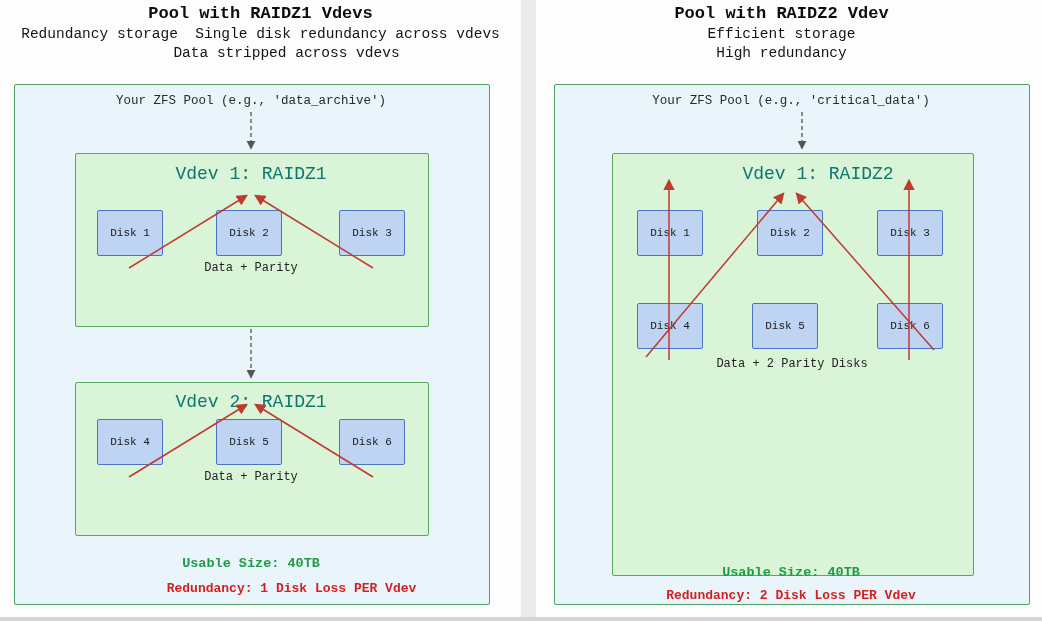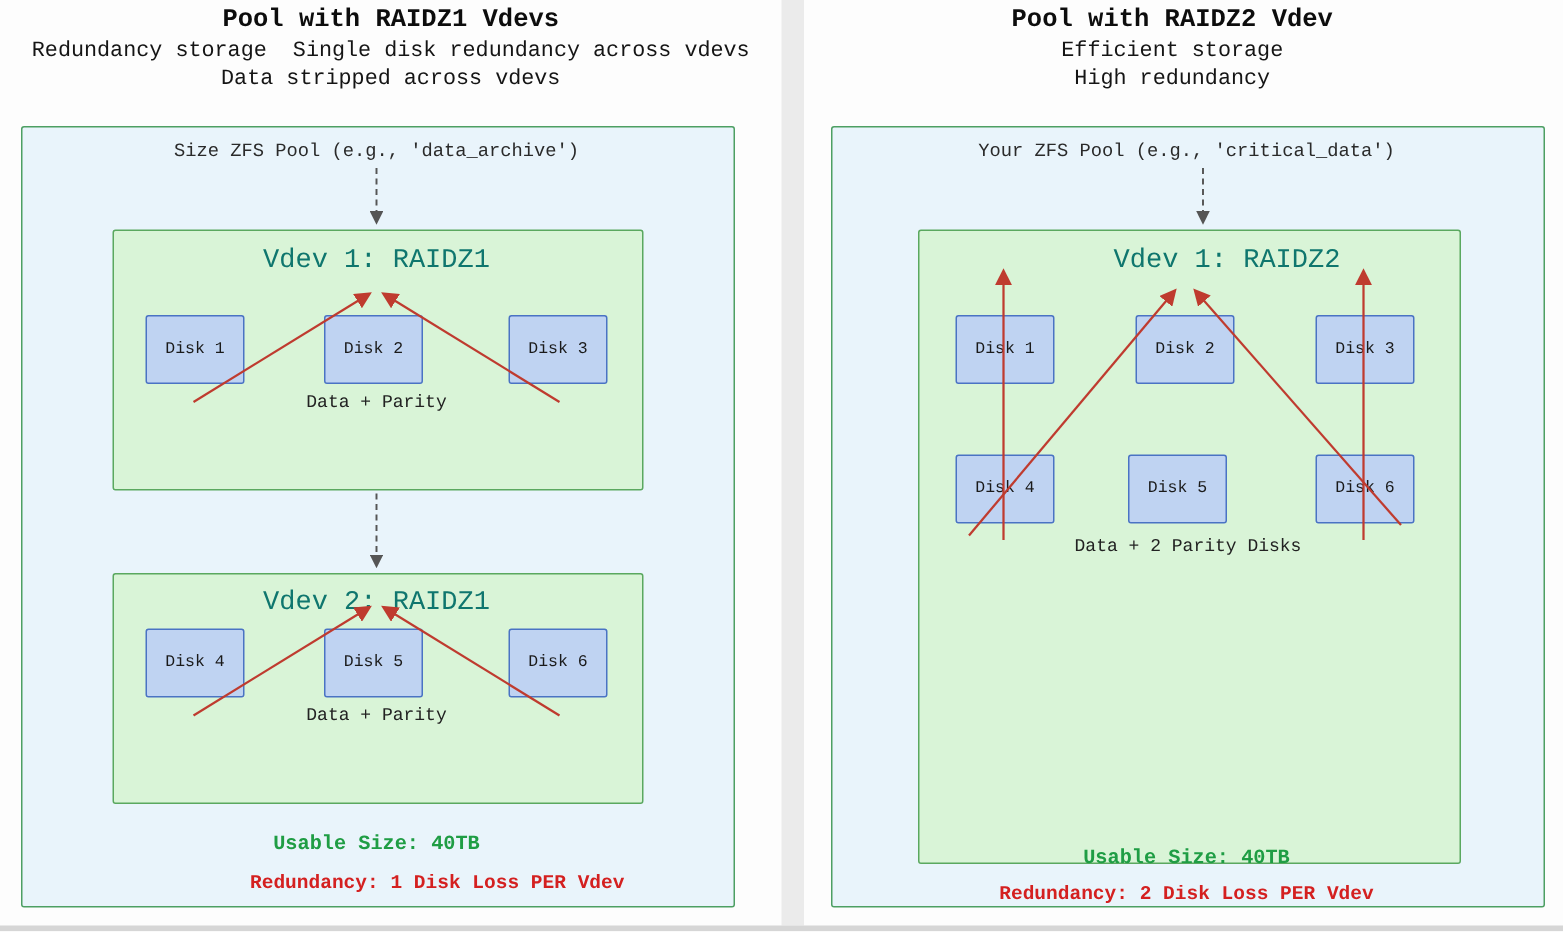--- a/index.html
+++ b/index.html
@@ -25,24 +25,24 @@
 </head>
 <body>
 
 <div class="page">
 
   <div class="abs divider" style="left:521px;top:0;width:15px;height:617px;"></div>
   <div class="abs bottom-band" style="left:0;bottom:0;width:1042px;height:4px;"></div>
 
   <div class="abs panel-title center" style="left:0;top:4px;width:521px;">Pool with RAIDZ1 Vdevs</div>
   <div class="abs panel-subtitle center" style="left:0;top:26px;width:521px;">Redundancy storage  Single disk redundancy across vdevs</div>
-  <div class="abs panel-subtitle center" style="left:0;top:45px;width:521px;">Data stripped across vdevs</div>
+  <div class="abs panel-subtitle center" style="left:0;top:45px;width:521px;padding-left:26px;">Data stripped across vdevs</div>
 
   <div class="abs pool-box" style="left:14px;top:84px;width:474px;height:519px;"></div>
-  <div class="abs pool-label center" style="left:14px;top:94px;width:474px;">Size ZFS Pool (e.g., 'data_archive')</div>
+  <div class="abs pool-label center" style="left:14px;top:94px;width:474px;">Your ZFS Pool (e.g., 'data_archive')</div>
 
   <div class="abs vdev-box" style="left:75px;top:153px;width:352px;height:172px;"></div>
   <div class="abs vdev-label center" style="left:75px;top:164px;width:352px;">Vdev 1: RAIDZ1</div>
   <div class="abs disk" style="left:97px;top:210px;">
       <span>Disk 1</span>
     </div>
   <div class="abs disk" style="left:216px;top:210px;">
       <span>Disk 2</span>
     </div>
   <div class="abs disk" style="left:339px;top:210px;">

